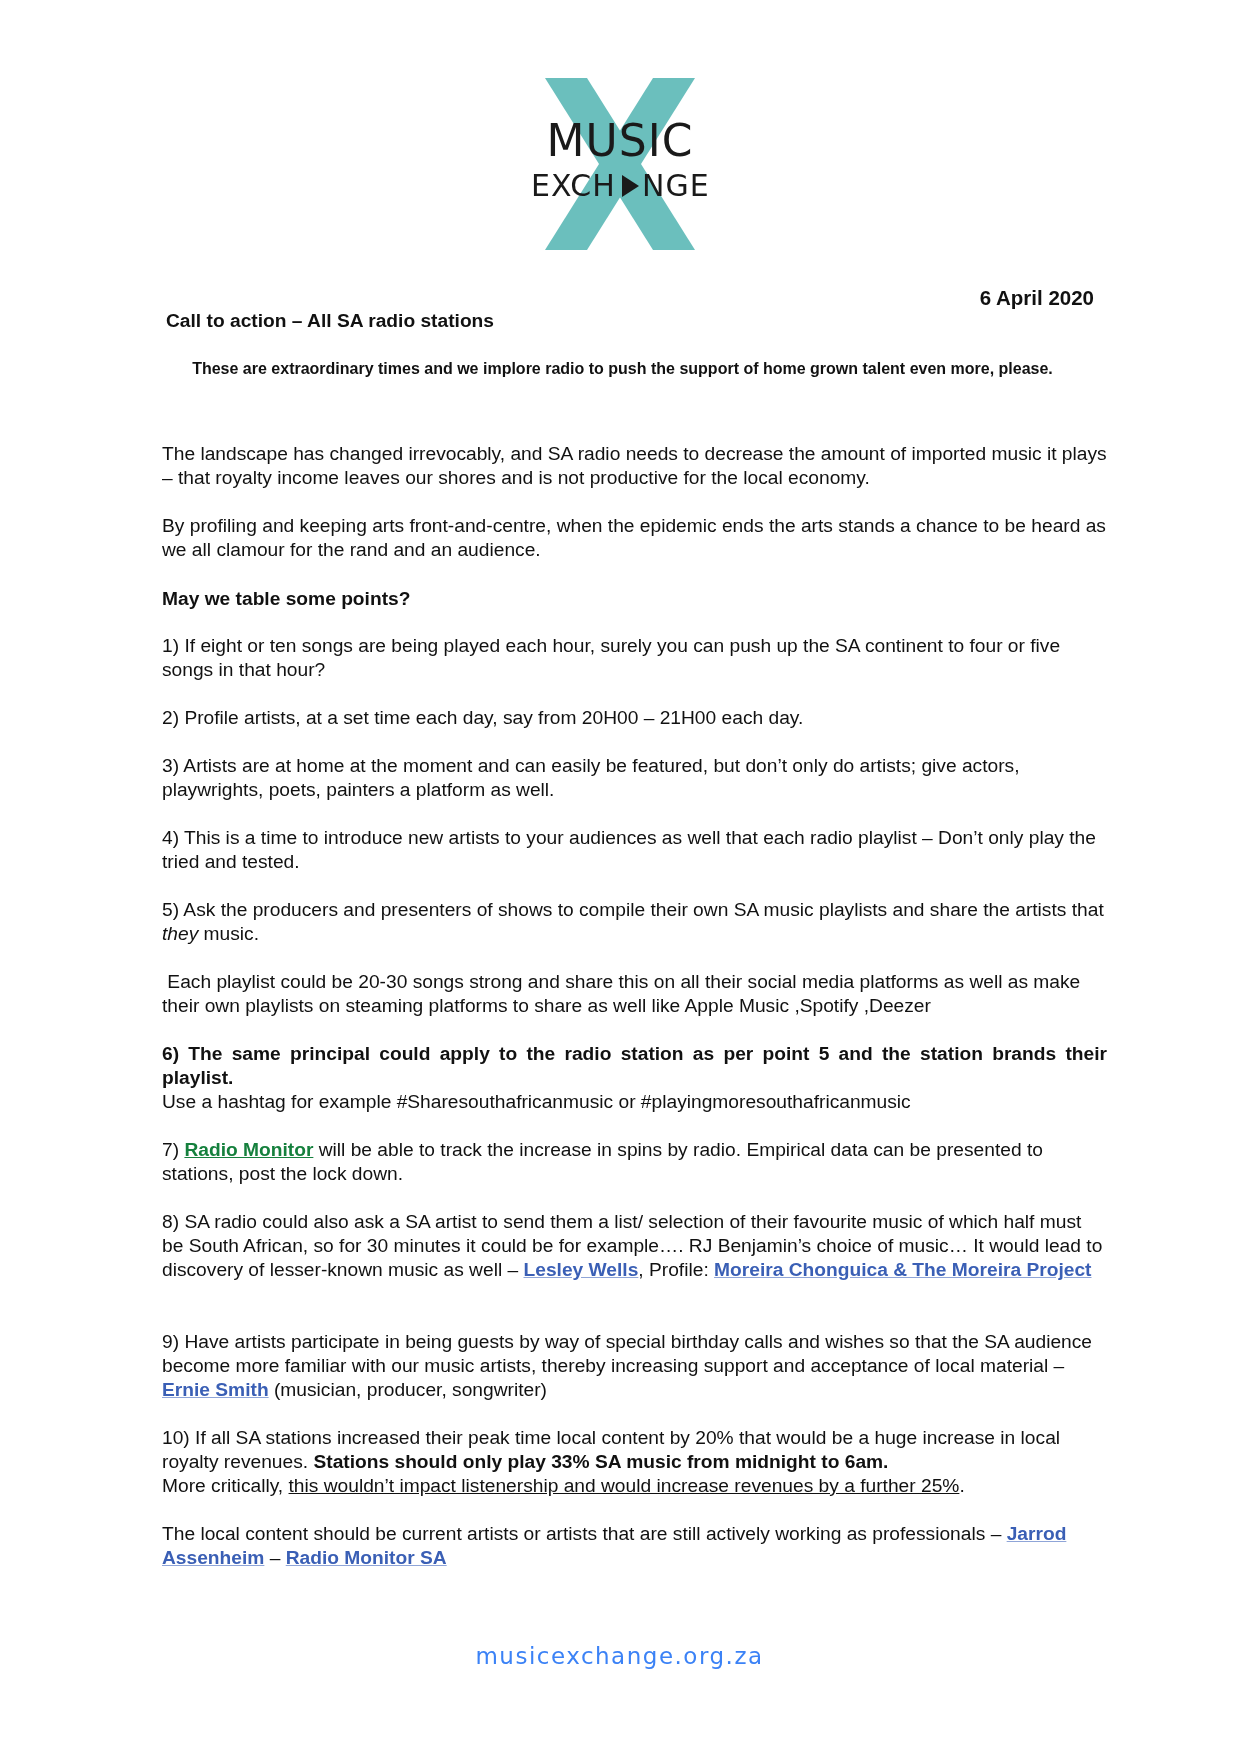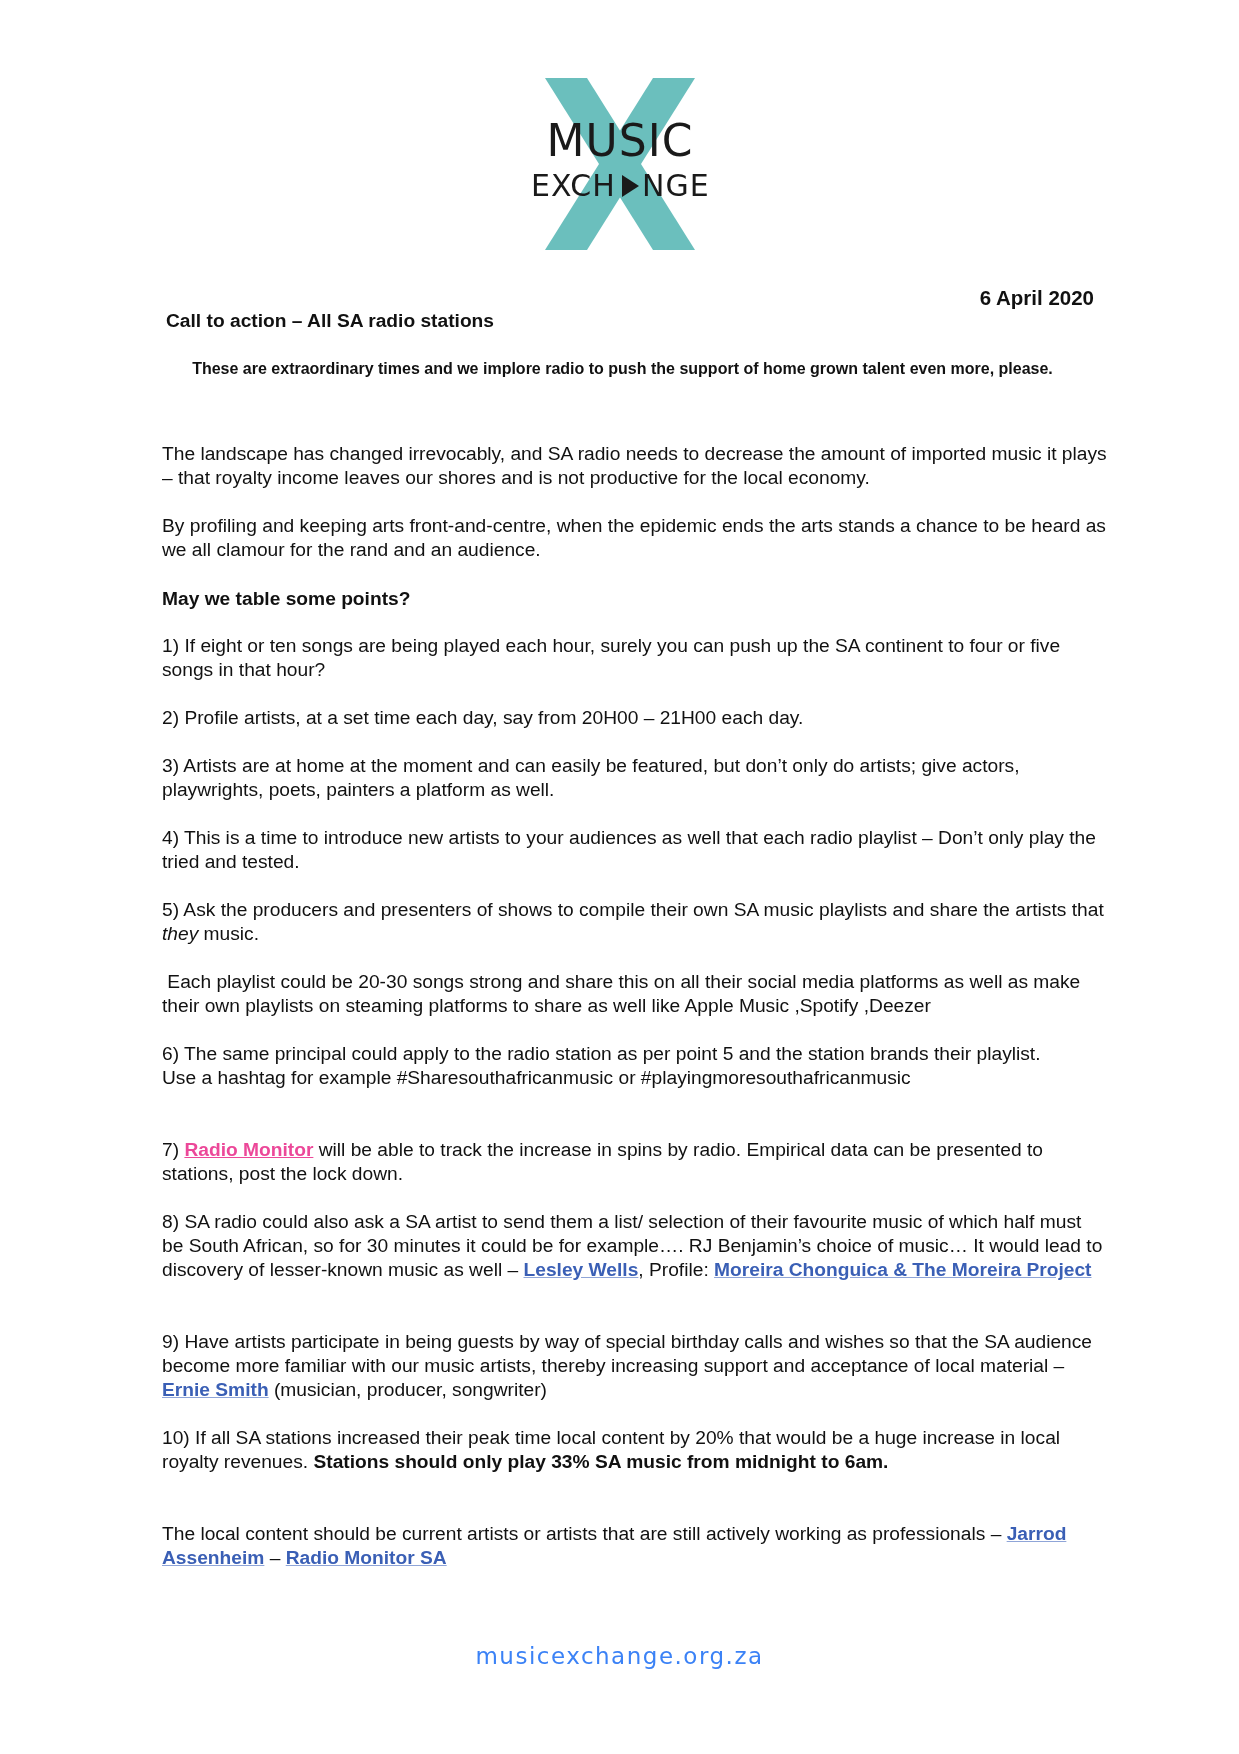--- a/index.html
+++ b/index.html
@@ -5,24 +5,24 @@
   html, body { margin: 0; padding: 0; background: #ffffff; }
   body { width: 1239px; height: 1754px; position: relative; overflow: hidden;
          font-family: "Liberation Sans", sans-serif; color: #111; }
   .logo { position: absolute; left: 525px; top: 78px; width: 190px; height: 172px; }
   .logo svg { width: 100%; height: 100%; display: block; }
   .date { position: absolute; right: 145px; top: 286px; font-weight: bold; font-size: 20.5px; }
   .title { position: absolute; left: 166px; top: 310px; font-weight: bold; font-size: 19.2px; }
   .subtitle { position: absolute; left: 150px; top: 357px; width: 945px; text-align: center;
               font-weight: bold; font-size: 16px; line-height: 24px; }
   .para { position: absolute; left: 150px; width: 945px; font-size: 19.2px; line-height: 24px; margin: 12px; }
-  .justify { text-align: justify; text-align-last: left; }
+  .justify { text-align: justify; text-align-last: left; font-weight: bold; }
   .bold { font-weight: bold; }
   .link { color: #3a5fb5; font-weight: bold; text-decoration: underline; text-decoration-color: #8fa5d8; }
-  .blacklink { color: #ec4899; font-weight: bold; text-decoration: underline; }
+  .blacklink { color: #15803d; font-weight: bold; text-decoration: underline; }
   .ul { text-decoration: underline; }
   .footer { position: absolute; left: 0; width: 1239px; top: 1643px; text-align: center;
             font-family: "DejaVu Sans", sans-serif; font-size: 23px; letter-spacing: 1.5px; color: #3b82f6; }
 </style>
 </head>
 <body>
 
 <div class="logo">
   <svg viewBox="0 0 190 172">
     <g>
@@ -67,19 +67,20 @@
 <p class="para" style="top:1198px;">
   <span>8) SA radio could also ask a SA artist to send them a list/ selection of their favourite music of which half must be South African, so for 30 minutes it could be for example…. RJ Benjamin’s choice of music… It would lead to discovery of lesser-known music as well – </span><a class="link">Lesley Wells</a><span>, Profile: </span><a class="link">Moreira Chonguica &amp; The Moreira Project</a>
 </p>
 
 <p class="para" style="top:1318px;">
   <span>9) Have artists participate in being guests by way of special birthday calls and wishes so that the SA audience become more familiar with our music artists, thereby increasing support and acceptance of local material – </span><a class="link">Ernie Smith</a><span> (musician, producer, songwriter)</span>
 </p>
 
 <div class="para" style="top:1414px;">
   <div><span>10) If all SA stations increased their peak time local content by 20% that would be a huge increase in local royalty revenues. </span><span class="bold">Stations should only play 33% SA music from midnight to 6am.</span></div>
+  <div><span>More critically, </span><span class="ul">this wouldn’t impact listenership and would increase revenues by a further 25%</span><span>.</span></div>
 </div>
 
 <p class="para" style="top:1510px;">
   <span>The local content should be current artists or artists that are still actively working as professionals – </span><a class="link">Jarrod Assenheim</a><span> – </span><a class="link">Radio Monitor SA</a>
 </p>
 
 <div class="footer">musicexchange.org.za</div>
 
 </body></html>

